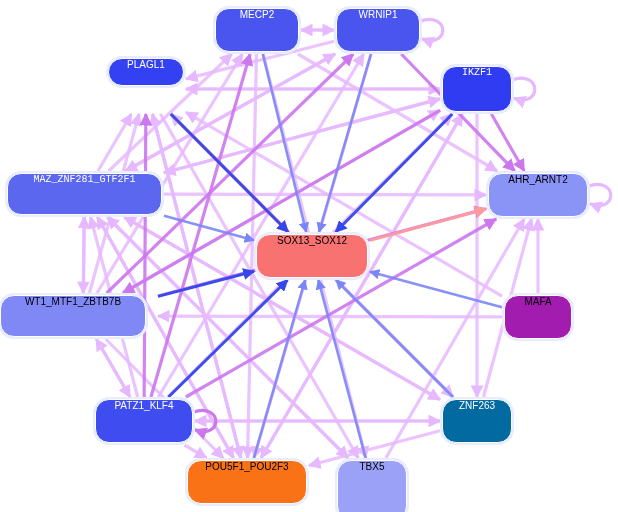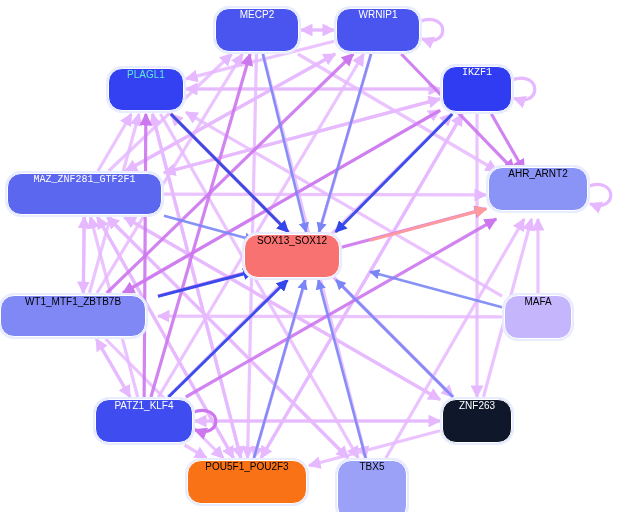--- a/index.html
+++ b/index.html
@@ -113,45 +113,45 @@
     </g>
 </svg>
 
 <div id="nodes">
     <div class="node" style="left: 215px; top: 8px; width: 84px; height: 44px; background: rgb(74, 85, 240); color: rgb(255, 255, 255);">
       <span>MECP2</span>
     </div>
     <div class="node" style="left: 336px; top: 8px; width: 84px; height: 44px; background: rgb(74, 85, 240); color: rgb(255, 255, 255);">
       <span>WRNIP1</span>
     </div>
-    <div class="node" style="left: 108px; top: 68px; width: 76px; height: 43px; background: rgb(52, 65, 242); color: #5eead4;">
+    <div class="node" style="left: 108px; top: 58px; width: 76px; height: 28px; background: rgb(52, 65, 242); color: #ffffff;">
       <span>PLAGL1</span>
     </div>
     <div class="node" style="left: 442px; top: 66px; width: 70px; height: 46px; background: rgb(47, 60, 242); color: rgb(255, 255, 255); font-family: Liberation Mono, monospace;">
       <span>IKZF1</span>
     </div>
     <div class="node" style="left: 7px; top: 173px; width: 155px; height: 42px; background: rgb(92, 103, 240); color: rgb(255, 255, 255); font-family: Liberation Mono, monospace;">
       <span>MAZ_ZNF281_GTF2F1</span>
     </div>
-    <div class="node" style="left: 488px; top: 167px; width: 100px; height: 44px; background: rgb(138, 147, 246); color: rgb(0, 0, 0);">
+    <div class="node" style="left: 488px; top: 173px; width: 100px; height: 44px; background: rgb(138, 147, 246); color: rgb(0, 0, 0);">
       <span>AHR_ARNT2</span>
     </div>
-    <div class="node" style="left: 244px; top: 234px; width: 96px; height: 44px; background: rgb(248, 114, 114); color: rgb(0, 0, 0);">
+    <div class="node" style="left: 256px; top: 234px; width: 112px; height: 44px; background: rgb(248, 114, 114); color: rgb(0, 0, 0);">
       <span>SOX13_SOX12</span>
     </div>
     <div class="node" style="left: 0; top: 295px; width: 146px; height: 42px; background: rgb(128, 136, 245); color: rgb(0, 0, 0);">
       <span>WT1_MTF1_ZBTB7B</span>
     </div>
-    <div class="node" style="left: 504px; top: 295px; width: 68px; height: 44px; background: #c4b5fd; color: rgb(0, 0, 0);">
+    <div class="node" style="left: 504px; top: 295px; width: 68px; height: 44px; background: #a21caf; color: rgb(0, 0, 0);">
       <span>MAFA</span>
     </div>
     <div class="node" style="left: 95px; top: 399px; width: 98px; height: 44px; background: rgb(63, 76, 240); color: rgb(255, 255, 255);">
       <span>PATZ1_KLF4</span>
     </div>
-    <div class="node" style="left: 442px; top: 399px; width: 70px; height: 44px; background: #0f172a; color: rgb(255, 255, 255);">
+    <div class="node" style="left: 442px; top: 399px; width: 70px; height: 44px; background: #0369a1; color: rgb(255, 255, 255);">
       <span>ZNF263</span>
     </div>
     <div class="node" style="left: 187px; top: 460px; width: 120px; height: 44px; background: #f97316; color: rgb(0, 0, 0);">
       <span>POU5F1_POU2F3</span>
     </div>
     <div class="node" style="left: 337px; top: 460px; width: 70px; height: 60px; background: rgb(154, 161, 247); color: rgb(0, 0, 0);">
       <span>TBX5</span>
     </div>
   </div>
 

